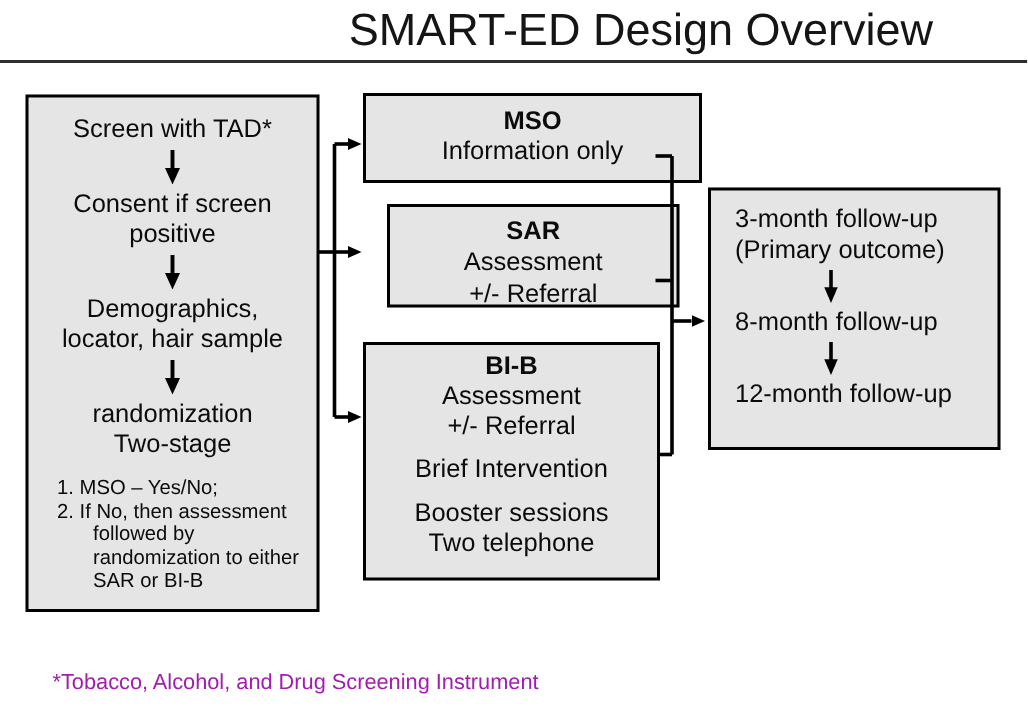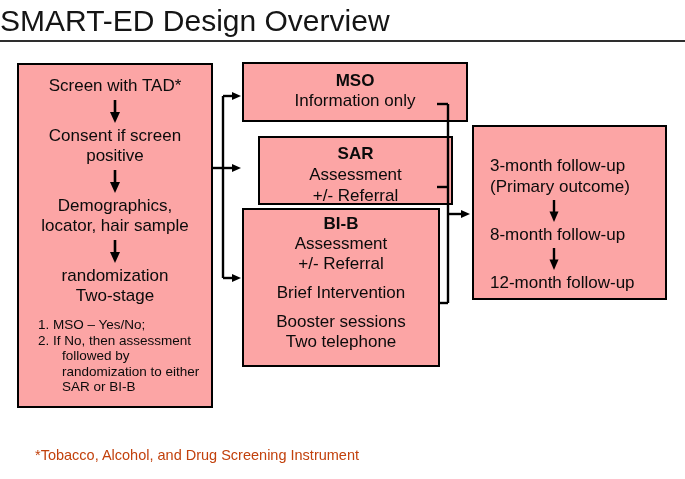--- a/index.html
+++ b/index.html
@@ -1,46 +1,46 @@
 <!DOCTYPE html>
 <html><head>
 <meta charset="utf-8">
 <style>
   html,body{margin:0;padding:0;background:#fff;}
   .canvas{
     position:relative;width:685px;height:479px;background:#ffffff;
     font-family:"Liberation Sans", sans-serif;color:#0b0b0b;overflow:hidden;
   }
   .title{
-    position:absolute;left:0;top:4px;width:622px;text-align:left;
+    position:absolute;left:0;top:4px;width:622px;text-align:right;
     font-size:30px;font-weight:500;letter-spacing:0px;color:#151515;
   }
   .title-divider{
     position:absolute;left:0;top:40px;width:685px;height:2px;background:#2e2e2e;
   }
   .box{
-    position:absolute;border:2.5px solid #000;background:#fca5a5;box-sizing:border-box;
+    position:absolute;border:2.5px solid #000;background:#e5e5e5;box-sizing:border-box;
     text-align:center;font-size:17px;line-height:20px;
   }
   .screening-box{left:17px;top:63px;width:196px;height:345px;
     display:flex;flex-direction:column;align-items:center;padding-top:11px;}
   .step{white-space:nowrap;}
   .arrow-gap{margin:3px 0;}
   .notes{align-self:stretch;text-align:left;margin-top:11px;padding-left:19px;
     font-size:13.5px;line-height:15.5px;}
   .note-cont{padding-left:24px;}
   .mso-box{left:242px;top:62px;width:226px;height:60px;padding-top:7px;}
   .sar-box{left:258px;top:136px;width:195px;height:69px;padding-top:5px;line-height:21px;}
-  .bib-box{left:242px;top:208px;width:198px;height:159px;padding-top:4px;}
+  .bib-box{left:242px;top:228px;width:198px;height:159px;padding-top:4px;}
   .arm-title{font-weight:bold;}
   .gap8{height:9px;}
   .followup-box{left:472px;top:125px;width:195px;height:175px;
-    text-align:left;padding:28px 0 0 16px;line-height:21px;}
+    text-align:left;padding:8px 0 0 16px;line-height:21px;}
   .fu-arrow{margin:2px 0 2px 56px;}
-  .footnote{position:absolute;left:35px;top:447px;font-size:14.5px;color:#c2410c;}
+  .footnote{position:absolute;left:35px;top:447px;font-size:14.5px;color:#a21caf;}
   .connectors{position:absolute;left:0;top:0;pointer-events:none;}
   .darr{display:block;}
 </style>
 </head>
 <body>
 
 <div class="canvas">
 
   <div class="title">SMART-ED Design Overview</div>
   <div class="title-divider"></div>

